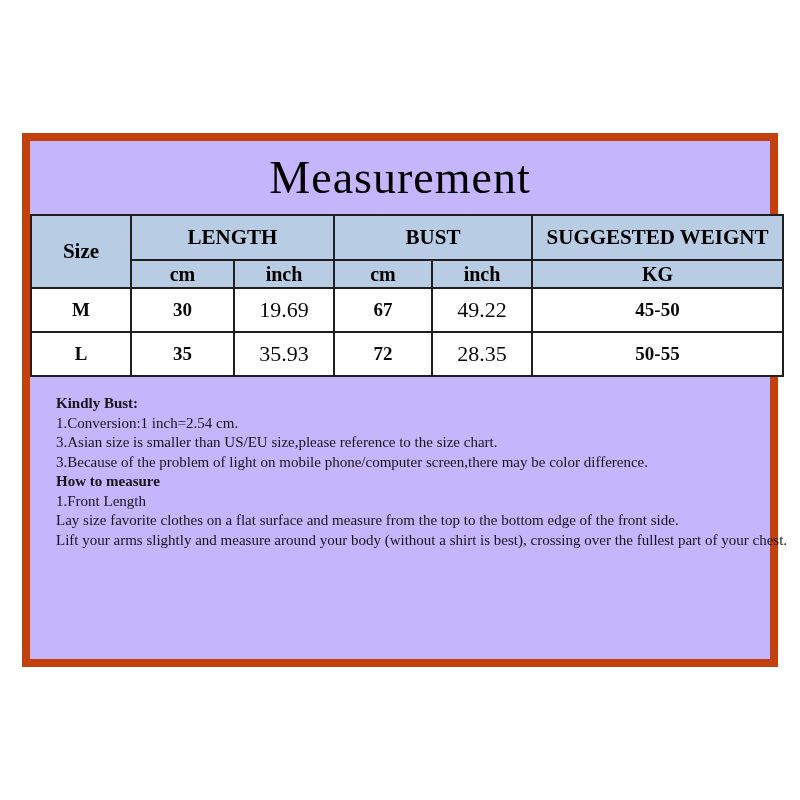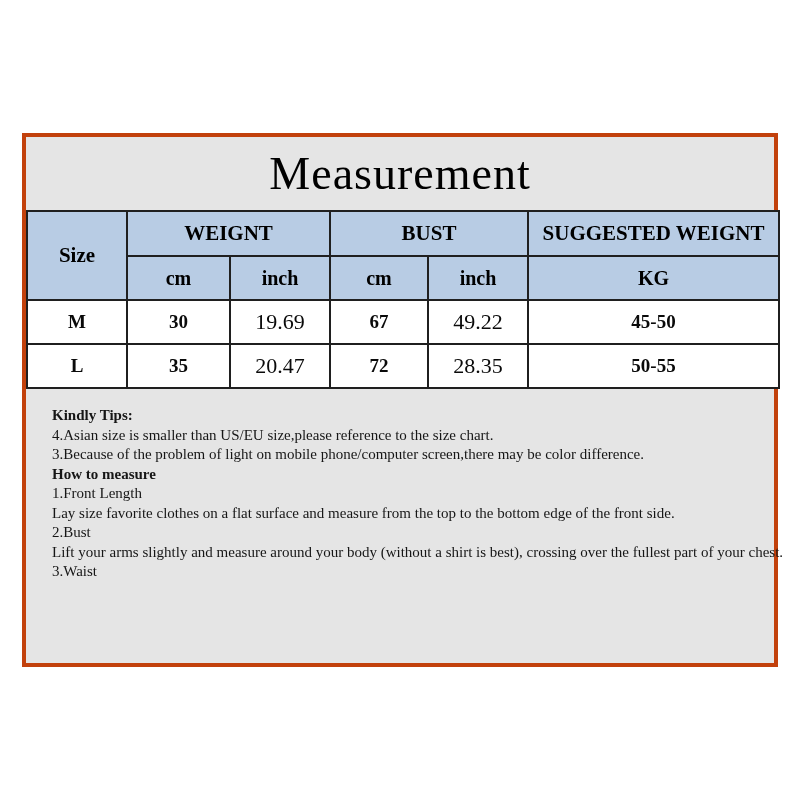--- a/index.html
+++ b/index.html
@@ -14,23 +14,23 @@
     font-family: "Liberation Serif", serif;
     color: #0a0a0a;
     -webkit-font-smoothing: antialiased;
   }
   .sheet {
     position: absolute;
     left: 22px;
     top: 133px;
     width: 756px;
     height: 534px;
-    border: 4px solid #c2410c;
+    border: 8px solid #c2410c;
     box-sizing: border-box;
-    background: #e5e5e5;
+    background: #c4b5fd;
   }
   .title-band {
     height: 73px;
     display: flex;
     align-items: center;
     justify-content: center;
   }
   .title-band .title {
     font-size: 46px;
     letter-spacing: 1px;
@@ -42,21 +42,21 @@
     table-layout: fixed;
   }
   table.size-table td, table.size-table th {
     border: 2px solid #1f1f1f;
     text-align: center;
     vertical-align: middle;
     padding: 0;
     overflow: hidden;
   }
   tr.group-row    { height: 45px; }
-  tr.subhead-row  { height: 44px; }
+  tr.subhead-row  { height: 28px; }
   tr.data-row     { height: 44px; }
   .hdr {
     background: #b8cce4;
     font-weight: bold;
     font-size: 21px;
     color: #000000;
   }
   .subhdr {
     background: #b8cce4;
     font-weight: bold;
@@ -96,21 +96,21 @@
       <col class="c-size">
         <col class="c-lcm">
         <col class="c-linch">
       <col class="c-bcm">
         <col class="c-binch">
         <col class="c-kg">
     </colgroup>
     <tbody>
       <tr class="group-row">
         <td class="hdr" rowspan="2">Size</td>
-        <td class="hdr" colspan="2">WEIGNT</td>
+        <td class="hdr" colspan="2">LENGTH</td>
         <td class="hdr" colspan="2">BUST</td>
         <td class="hdr">SUGGESTED WEIGNT</td>
       </tr>
       <tr class="subhead-row">
         <td class="subhdr">cm</td>
         <td class="subhdr">inch</td>
         <td class="subhdr">cm</td>
         <td class="subhdr">inch</td>
         <td class="subhdr">KG</td>
       </tr>
@@ -118,33 +118,32 @@
         <td class="cell-bold">M</td>
         <td class="cell-bold">30</td>
         <td class="cell-normal">19.69</td>
         <td class="cell-bold">67</td>
         <td class="cell-normal">49.22</td>
         <td class="cell-bold">45-50</td>
       </tr>
       <tr class="data-row">
         <td class="cell-bold">L</td>
         <td class="cell-bold">35</td>
-        <td class="cell-normal">20.47</td>
+        <td class="cell-normal">35.93</td>
         <td class="cell-bold">72</td>
         <td class="cell-normal">28.35</td>
         <td class="cell-bold">50-55</td>
       </tr>
     </tbody>
   </table>
 
   <div class="tips">
-    <span class="line bold">Kindly Tips:</span>
-    <span class="line">4.Asian size is smaller than US/EU size,please reference to the size chart.</span>
+    <span class="line bold">Kindly Bust:</span>
+    <span class="line">1.Conversion:1 inch=2.54 cm.</span>
+    <span class="line">3.Asian size is smaller than US/EU size,please reference to the size chart.</span>
     <span class="line">3.Because of the problem of light on mobile phone/computer screen,there may be color difference.</span>
     <span class="line bold">How to measure</span>
     <span class="line">1.Front Length</span>
     <span class="line">Lay size favorite clothes on a flat surface and measure from the top to the bottom edge of the front side.</span>
-    <span class="line">2.Bust</span>
     <span class="line">Lift your arms slightly and measure around your body (without a shirt is best), crossing over the fullest part of your chest.</span>
-    <span class="line">3.Waist</span>
   </div>
 
 </div>
 
 </body></html>

